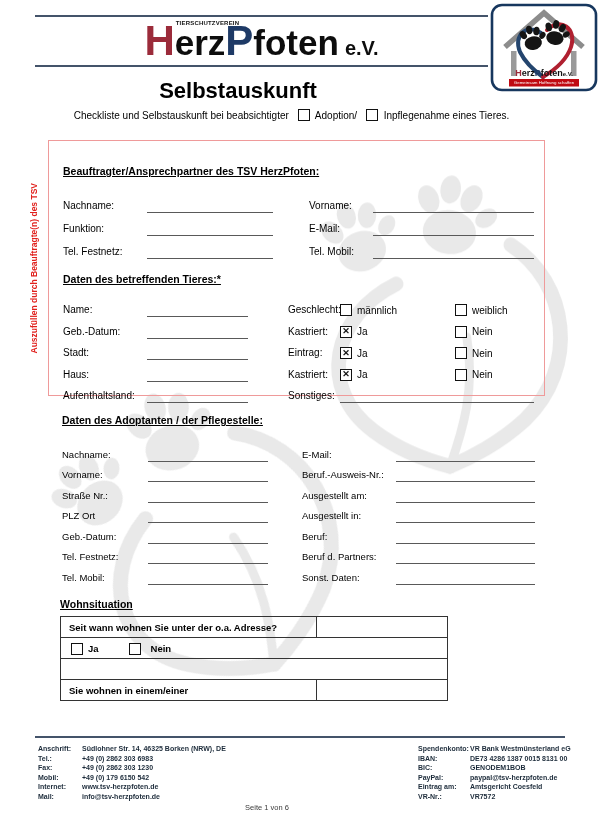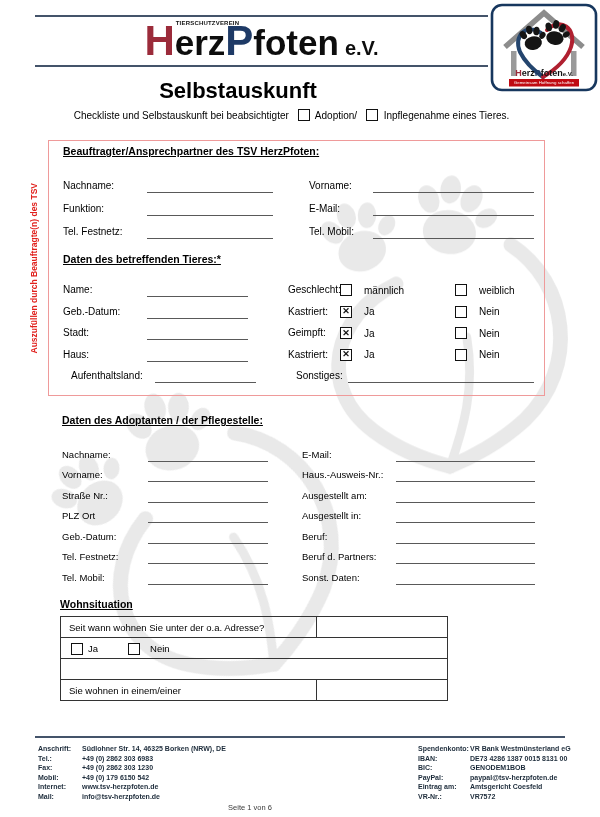--- a/index.html
+++ b/index.html
@@ -22,64 +22,64 @@
 
   .logobox{position:absolute;left:490px;top:3px;width:108px;height:89px;z-index:2;}
 
   .title{position:absolute;left:0;top:78px;width:476px;text-align:center;
          font-size:22px;font-weight:bold;z-index:1;}
   .subtitle{position:absolute;left:0;top:109px;width:583px;text-align:center;font-size:10px;z-index:1;}
   .subtitle .cb{margin:0 3px -2px 6px;}
 
   
   .redbox{position:absolute;left:48px;top:140px;width:497px;height:256px;
-          border:1.5px solid #ef9a9a;box-sizing:border-box;padding:4px 10px 0 14px;z-index:1;background:transparent;}
+          border:1.5px solid #ef9a9a;box-sizing:border-box;padding:24px 10px 0 14px;z-index:1;background:transparent;}
   .vnote{position:absolute;left:27px;top:142px;height:252px;width:14px;display:flex;
          align-items:center;justify-content:center;z-index:1;}
   .vtext{writing-mode:vertical-rl;transform:rotate(180deg);font-size:8.5px;font-weight:bold;
          color:#e0201c;white-space:nowrap;}
 
   .sechead{font-size:10.5px;font-weight:bold;text-decoration:underline;line-height:13px;}
   .mb12{margin-bottom:12px;} .mb14{margin-bottom:14px;} .mt14{margin-top:14px;} .mb10{margin-bottom:10px;}
 
   .flabel{font-size:10px;line-height:12px;padding-bottom:1px;}
   .fline{border-bottom:1px solid #595959;height:14px;}
   .b-row{display:grid;grid-template-columns:84px 126px 36px 64px 1fr;align-items:end;height:23px;}
   .t-row{display:grid;grid-template-columns:84px 101px 40px 52px 115px 1fr;align-items:end;height:21.4px;}
-  .t-row5{display:grid;grid-template-columns:84px 101px 40px 52px 1fr;align-items:end;height:21.4px;margin-left:8px;}
+  .t-row5{display:grid;grid-template-columns:84px 101px 40px 52px 1fr;align-items:end;height:21.4px;}
 
   .cb{display:inline-flex;width:10px;height:10px;border:1.4px solid #111;background:#fff;
       align-items:center;justify-content:center;flex:none;box-sizing:content-box;}
   .cb.checked::before{content:"\2715";font-size:9px;font-weight:bold;line-height:1;color:#111;}
-  .opt{display:flex;align-items:center;gap:12px;font-size:10px;padding-bottom:1px;}
+  .opt{display:flex;align-items:center;gap:5px;font-size:10px;padding-bottom:1px;}
 
   
   .adoptant{position:absolute;left:62px;top:414px;width:473px;z-index:1;}
   .a-row{display:grid;grid-template-columns:86px 120px 34px 94px 1fr;align-items:end;height:20.5px;}
   .a-row .flabel{font-size:9.5px;}
 
   
   .wohn{position:absolute;left:60px;top:598px;width:388px;z-index:1;}
-  .w-table{border:1px solid #333;margin-top:5px;background:transparent;}
+  .w-table{border:1px solid #333;margin-top:5px;background:transparent;font-weight:bold;}
   .w-row{display:grid;grid-template-columns:256px 1fr;min-height:20px;}
   .w-row + .w-row{border-top:1px solid #333;}
   .w-q{border-right:1px solid #333;padding:3px 8px 2px 8px;font-size:9.5px;display:flex;align-items:center;}
   .w-a{padding:3px 8px 2px 10px;display:flex;align-items:center;font-size:9.5px;}
   .pair{display:flex;align-items:center;gap:5px;}
   .gap30{width:30px;} .gap16{width:16px;}
   .brackets{margin-left:auto;font-size:13px;white-space:pre;padding-right:2px;}
 
   
   .f-rule{position:absolute;left:35px;top:736px;width:530px;height:2px;background:#44546a;z-index:1;}
   .fblock{position:absolute;top:744px;z-index:1;}
   .fblock.left{left:38px;} .fblock.right{left:418px;}
   .f-row{display:grid;grid-template-columns:44px auto;line-height:9.6px;}
   .fblock.right .f-row{grid-template-columns:52px auto;}
   .f-label,.f-value{font-size:7px;font-weight:bold;color:#1c2b3a;white-space:nowrap;}
-  .pagenum{position:absolute;left:0;top:803px;width:500px;text-align:center;font-size:7.5px;color:#3a3a3a;z-index:1;}
+  .pagenum{position:absolute;left:17px;top:803px;width:500px;text-align:center;font-size:7.5px;color:#3a3a3a;z-index:1;}
 </style>
 </head>
 <body>
 
 <div class="page">
 
   <svg class="wm" width="600" height="817" viewBox="0 0 600 817">
     <defs>
       <g id="wm-paw" fill="#9a9a9a">
         <ellipse cx="0" cy="12" rx="17" ry="14"></ellipse>
@@ -211,21 +211,21 @@
         </span>
       <span class="opt">
           <span class="cb"></span>
           <span>Nein</span>
         </span>
     </div>
     <div class="t-row">
       <span class="flabel">Stadt:</span>
       <span class="fline"></span>
         <span></span>
-      <span class="flabel">Geimpft:</span>
+      <span class="flabel">Eintrag:</span>
       <span class="opt">
           <span class="cb checked"></span>
           <span>Ja</span>
         </span>
       <span class="opt">
           <span class="cb"></span>
           <span>Nein</span>
         </span>
     </div>
     <div class="t-row">
@@ -258,21 +258,21 @@
       <span class="flabel">Nachname:</span>
       <span class="fline"></span>
         <span></span>
       <span class="flabel">E-Mail:</span>
       <span class="fline"></span>
     </div>
     <div class="a-row">
       <span class="flabel">Vorname:</span>
       <span class="fline"></span>
         <span></span>
-      <span class="flabel">Haus.-Ausweis-Nr.:</span>
+      <span class="flabel">Beruf.-Ausweis-Nr.:</span>
       <span class="fline"></span>
     </div>
     <div class="a-row">
       <span class="flabel">Straße Nr.:</span>
       <span class="fline"></span>
         <span></span>
       <span class="flabel">Ausgestellt am:</span>
       <span class="fline"></span>
     </div>
     <div class="a-row">

